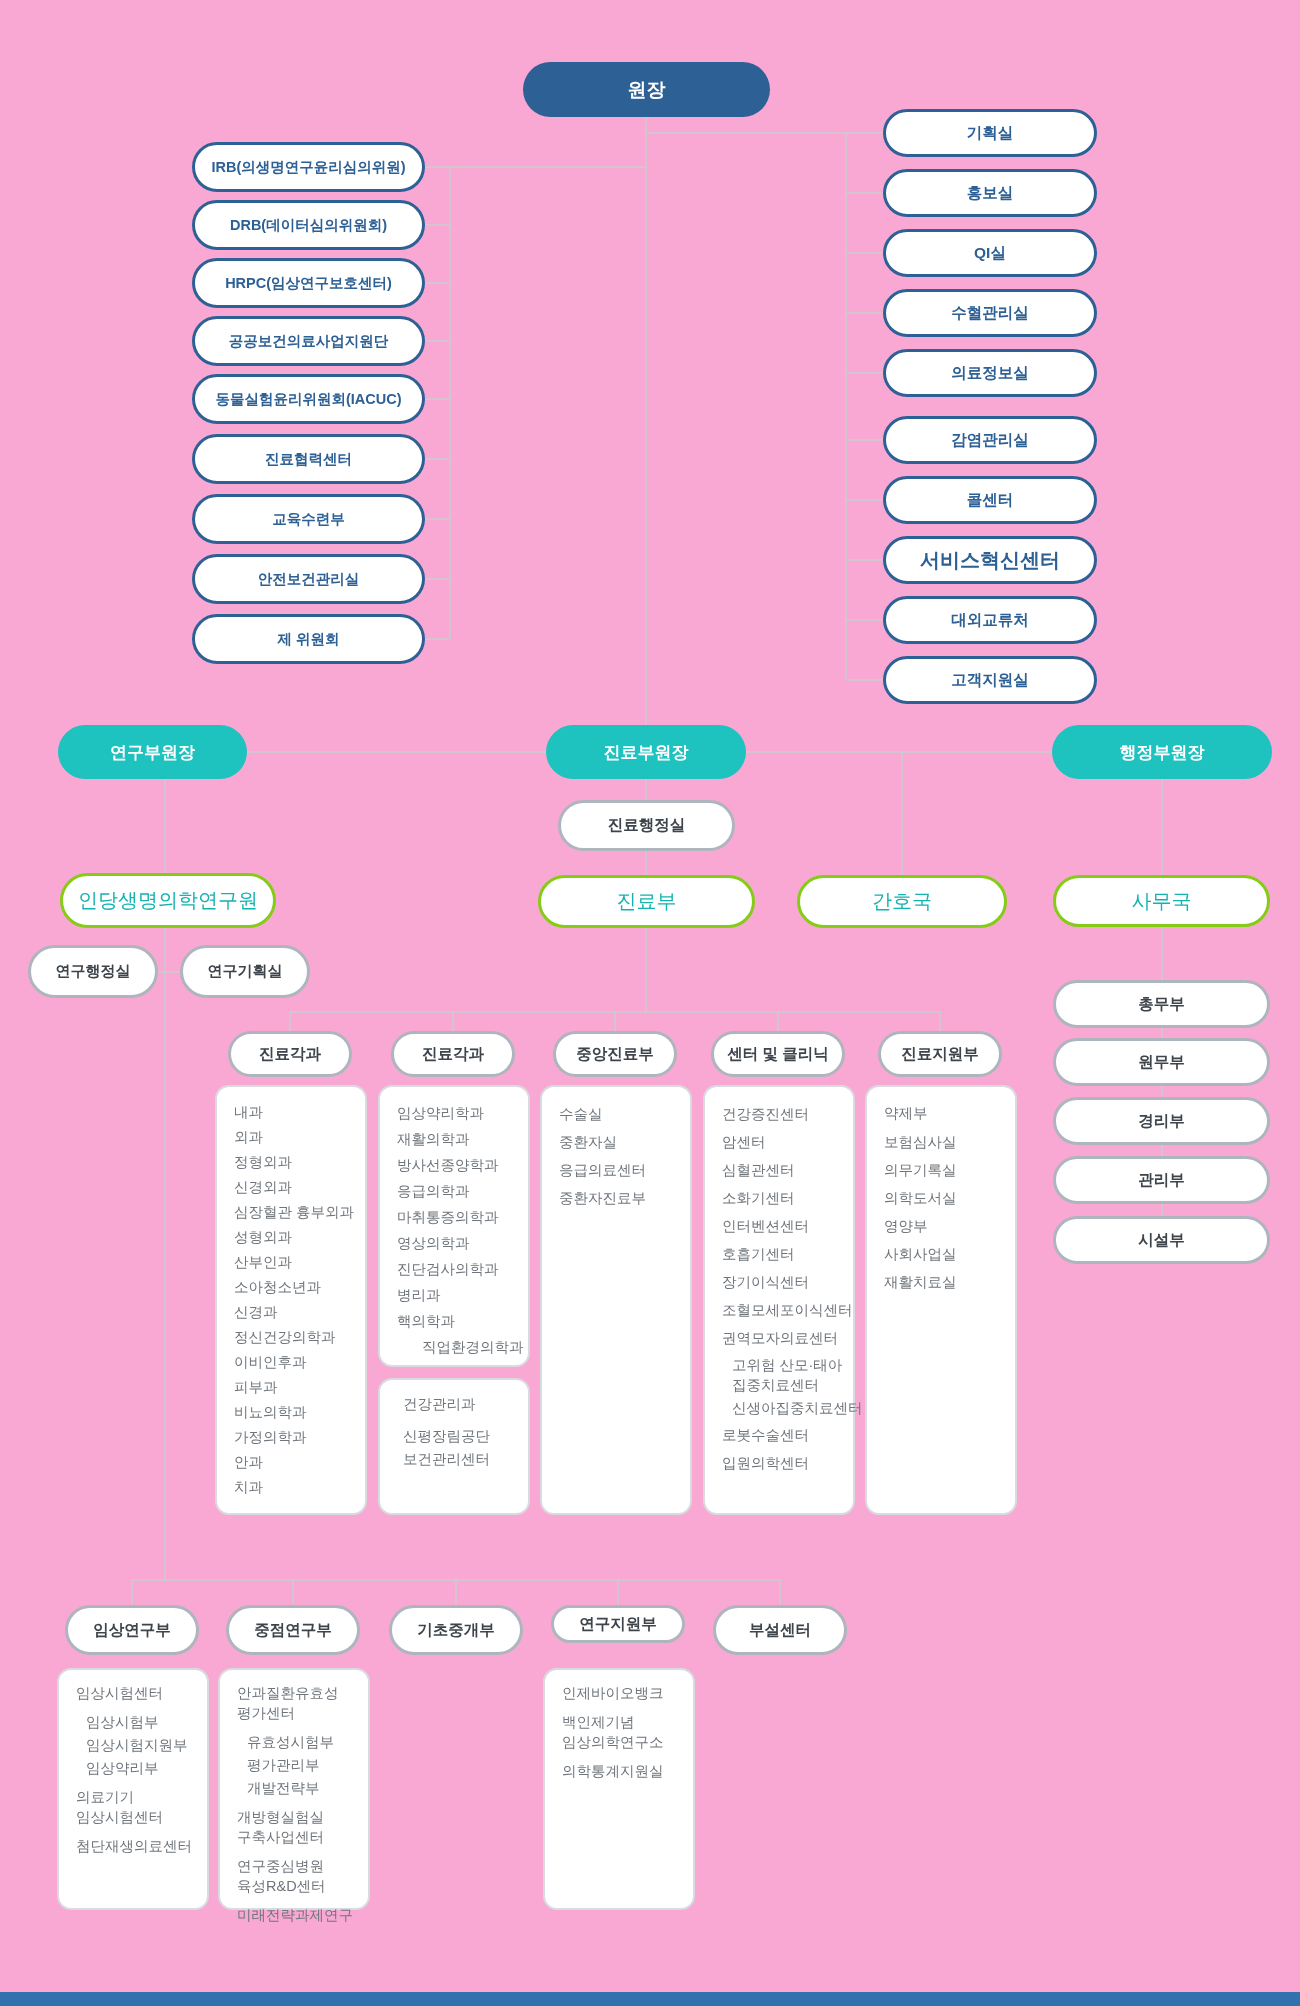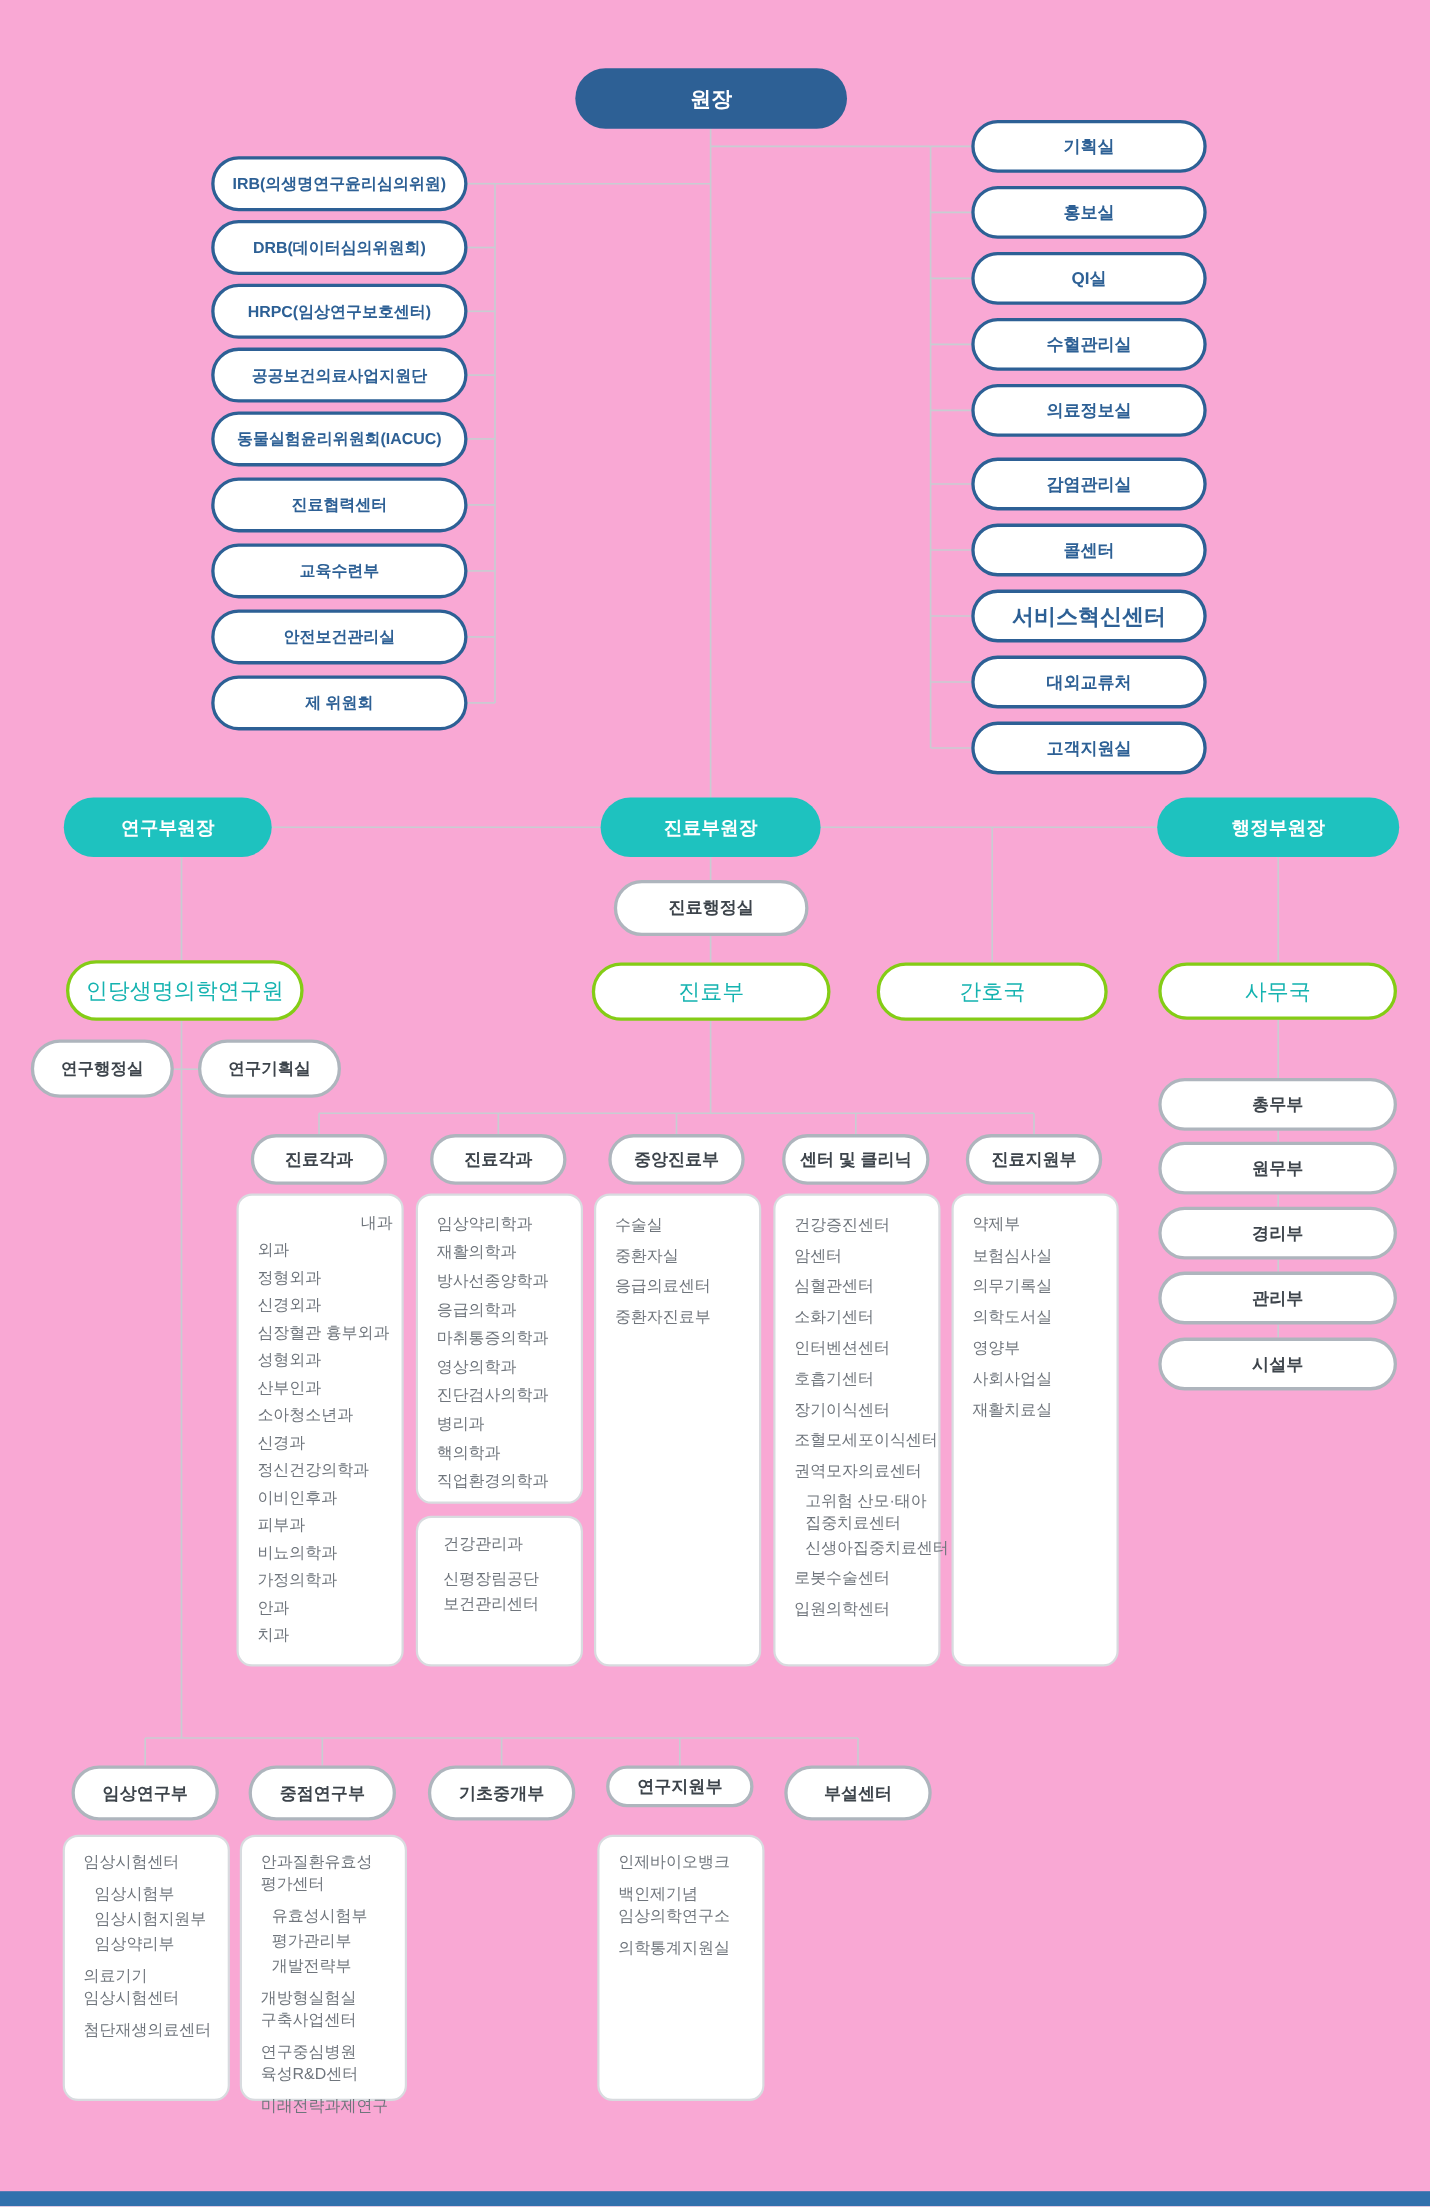--- a/index.html
+++ b/index.html
@@ -114,21 +114,21 @@
     <div class="pill outline-blue" style="left: 883px; top: 536px; width: 214px; height: 48px; font-size: 20px;">서비스혁신센터</div>
     <div class="pill outline-blue" style="left: 883px; top: 596px; width: 214px; height: 48px; font-size: 15.5px;">대외교류처</div>
     <div class="pill outline-blue" style="left: 883px; top: 656px; width: 214px; height: 48px; font-size: 15.5px;">고객지원실</div>
     <div class="pill outline-gray" style="left: 1053px; top: 980px; width: 217px; height: 48px;">총무부</div>
     <div class="pill outline-gray" style="left: 1053px; top: 1038px; width: 217px; height: 48px;">원무부</div>
     <div class="pill outline-gray" style="left: 1053px; top: 1097px; width: 217px; height: 48px;">경리부</div>
     <div class="pill outline-gray" style="left: 1053px; top: 1156px; width: 217px; height: 48px;">관리부</div>
     <div class="pill outline-gray" style="left: 1053px; top: 1216px; width: 217px; height: 48px;">시설부</div>
     <div class="pill outline-gray" style="left: 228px; top: 1031px; width: 124px; height: 46px;">진료각과</div>
     <div class="panel" style="left: 215px; top: 1085px; width: 152px; height: 430px;">
-      <div class="item" style="line-height: 25px; text-align: right;">내과</div>
+      <div class="item" style="line-height: 25px;">내과</div>
       <div class="item" style="line-height: 25px;">외과</div>
       <div class="item" style="line-height: 25px;">정형외과</div>
       <div class="item" style="line-height: 25px;">신경외과</div>
       <div class="item" style="line-height: 25px;">심장혈관 흉부외과</div>
       <div class="item" style="line-height: 25px;">성형외과</div>
       <div class="item" style="line-height: 25px;">산부인과</div>
       <div class="item" style="line-height: 25px;">소아청소년과</div>
       <div class="item" style="line-height: 25px;">신경과</div>
       <div class="item" style="line-height: 25px;">정신건강의학과</div>
       <div class="item" style="line-height: 25px;">이비인후과</div>
@@ -142,21 +142,21 @@
     <div class="panel" style="left: 378px; top: 1085px; width: 152px; height: 282px;">
       <div class="item" style="line-height: 26px;">임상약리학과</div>
       <div class="item" style="line-height: 26px;">재활의학과</div>
       <div class="item" style="line-height: 26px;">방사선종양학과</div>
       <div class="item" style="line-height: 26px;">응급의학과</div>
       <div class="item" style="line-height: 26px;">마취통증의학과</div>
       <div class="item" style="line-height: 26px;">영상의학과</div>
       <div class="item" style="line-height: 26px;">진단검사의학과</div>
       <div class="item" style="line-height: 26px;">병리과</div>
       <div class="item" style="line-height: 26px;">핵의학과</div>
-      <div class="item" style="line-height: 26px;">직업환경의학과</div>
+      <div class="item" style="line-height: 26px; margin-left: 25px;">직업환경의학과</div>
     </div>
     <div class="panel" style="left: 378px; top: 1378px; width: 152px; height: 137px; padding-left: 23px;">
       <div class="item" style="line-height: 23px;">건강관리과</div>
       <div class="item gap" style="line-height: 23px;">신평장림공단<br>보건관리센터</div>
     </div>
     <div class="pill outline-gray" style="left: 553px; top: 1031px; width: 124px; height: 46px;">중앙진료부</div>
     <div class="panel" style="left: 540px; top: 1085px; width: 152px; height: 430px;">
       <div class="item" style="line-height: 28px;">수술실</div>
       <div class="item" style="line-height: 28px;">중환자실</div>
       <div class="item" style="line-height: 28px;">응급의료센터</div>

